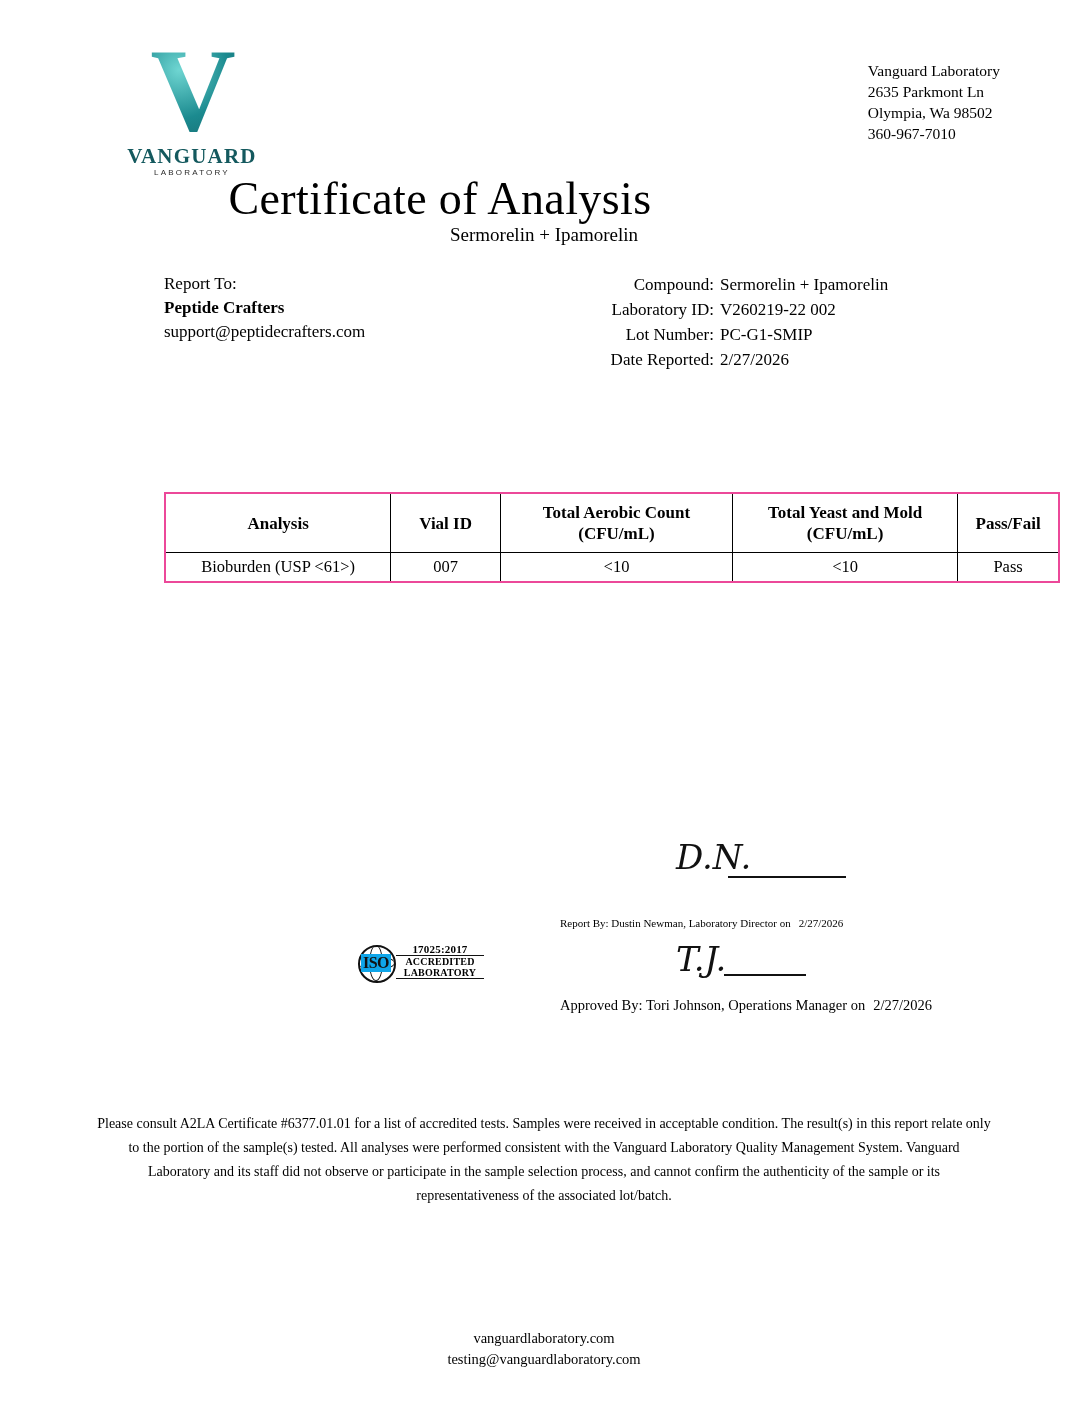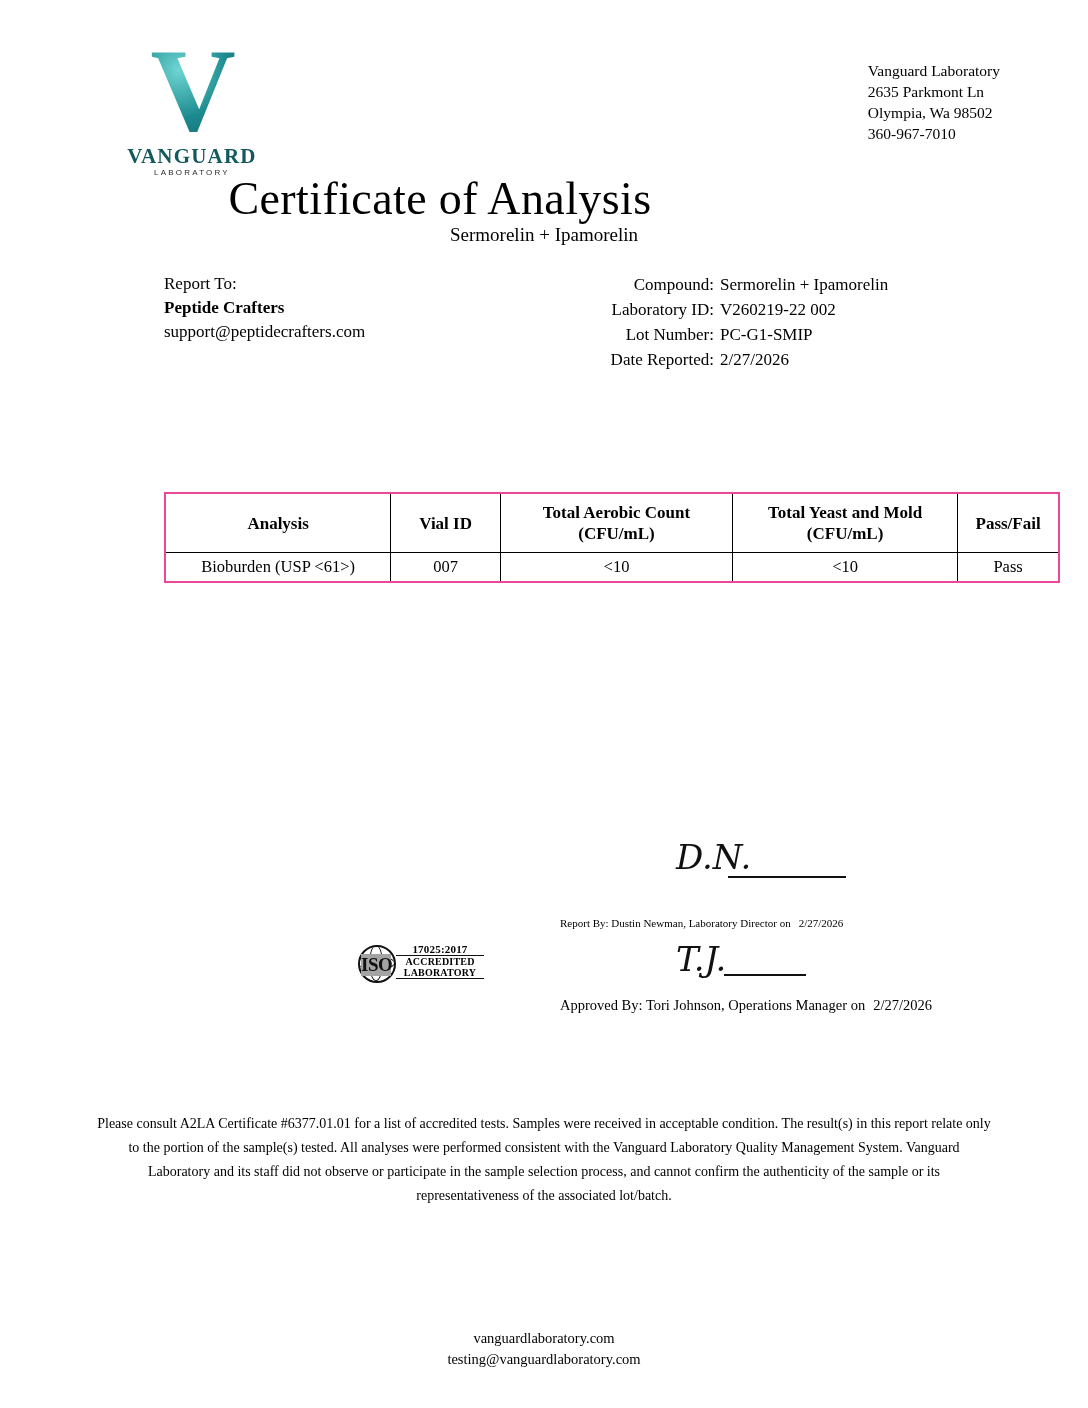--- a/index.html
+++ b/index.html
@@ -251,23 +251,23 @@
     left: -3px; top: 9px; width: 36px; height: 12px;
   }
   .iso-word {
     position: absolute;
     left: 3px;
     top: 11px;
     width: 30px;
     text-align: center;
     font-family: "Liberation Serif", serif;
     font-weight: bold;
-    font-size: 19px;
+    font-size: 16px;
     color: #111;
-    background: #a3a3a3;
+    background: #0ea5e9;
     letter-spacing: -0.5px;
   }
   .iso-lines {
     position: absolute;
     left: 38px;
     top: 0;
     width: 88px;
     text-align: center;
     font-family: "Liberation Serif", serif;
     font-weight: bold;

